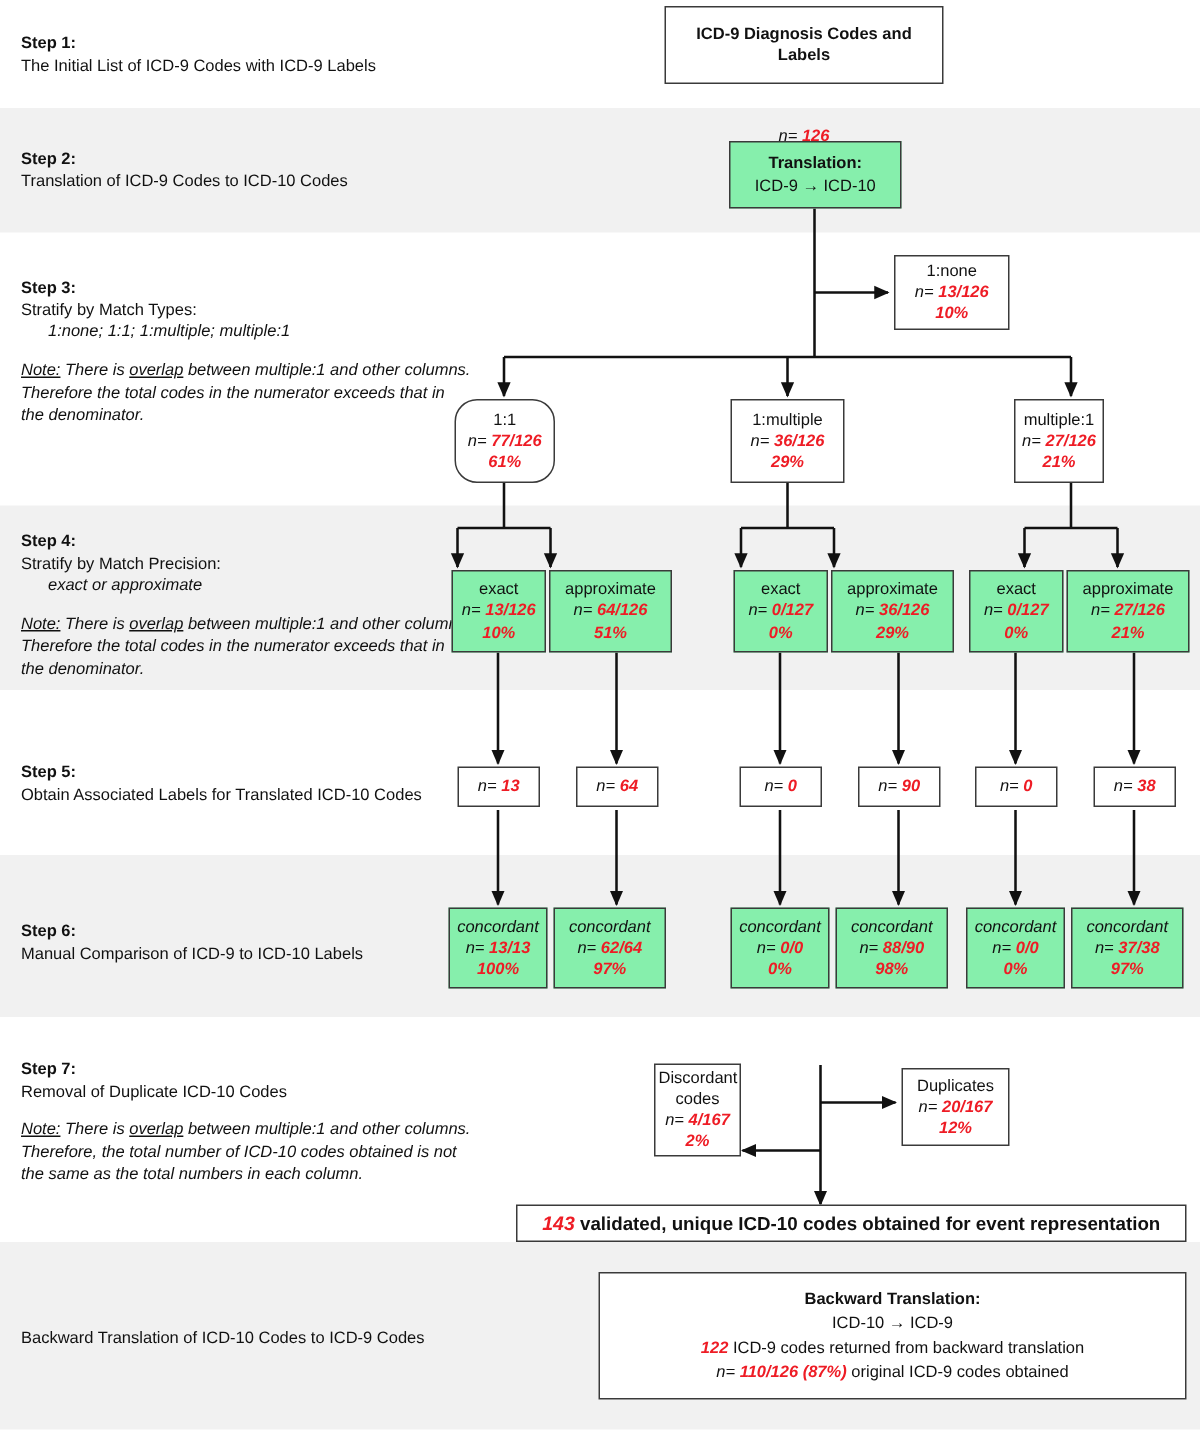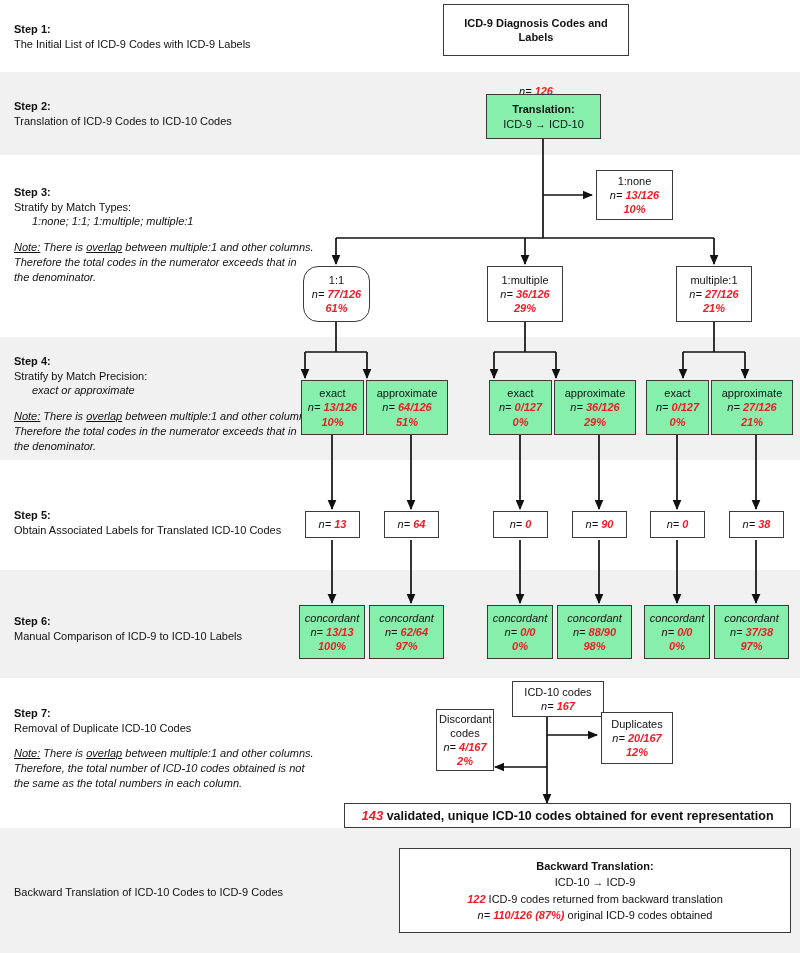--- a/index.html
+++ b/index.html
@@ -179,21 +179,21 @@
   <div class="nbox" style="left:303px; top:266px; width:67px; height:56px;border-radius:15px;">
     <span class="ln ttl">1:1</span>
     <span class="ln"><span class="nit">n=</span> <span class="red">77/126</span></span>
     <span class="ln red">61%</span>
   </div>
   <div class="nbox" style="left:487px; top:266px; width:76px; height:56px;">
     <span class="ln ttl">1:multiple</span>
     <span class="ln"><span class="nit">n=</span> <span class="red">36/126</span></span>
     <span class="ln red">29%</span>
   </div>
-  <div class="nbox" style="left:676px; top:266px; width:76px; height:56px;">
+  <div class="nbox" style="left:676px; top:266px; width:60px; height:56px;">
     <span class="ln ttl">multiple:1</span>
     <span class="ln"><span class="nit">n=</span> <span class="red">27/126</span></span>
     <span class="ln red">21%</span>
   </div>
 
   <div class="nbox gray" style="left:301px; top:380px; width:63px; height:55px;">
     <span class="ln ttl">exact</span>
     <span class="ln"><span class="nit">n=</span> <span class="red">13/126</span></span>
     <span class="ln red">10%</span>
   </div>
@@ -266,24 +266,20 @@
     <span class="ln ttl i">concordant</span>
     <span class="ln"><span class="nit">n=</span> <span class="red">0/0</span></span>
     <span class="ln red">0%</span>
   </div>
   <div class="nbox gray" style="left:714px; top:605px; width:75px; height:54px;">
     <span class="ln ttl i">concordant</span>
     <span class="ln"><span class="nit">n=</span> <span class="red">37/38</span></span>
     <span class="ln red">97%</span>
   </div>
 
-  <div class="nbox" style="left:512px; top:681px; width:92px; height:36px;">
-    <span class="ln ttl">ICD-10 codes</span>
-    <span class="ln"><span class="nit">n=</span> <span class="red">167</span></span>
-  </div>
 
   <div class="nbox" style="left:601px; top:712px; width:72px; height:52px;">
     <span class="ln ttl">Duplicates</span>
     <span class="ln"><span class="nit">n=</span> <span class="red">20/167</span></span>
     <span class="ln red">12%</span>
   </div>
 
   <div class="nbox" style="left:436px; top:709px; width:58px; height:62px;">
     <span class="ln ttl">Discordant</span>
     <span class="ln ttl">codes</span>

